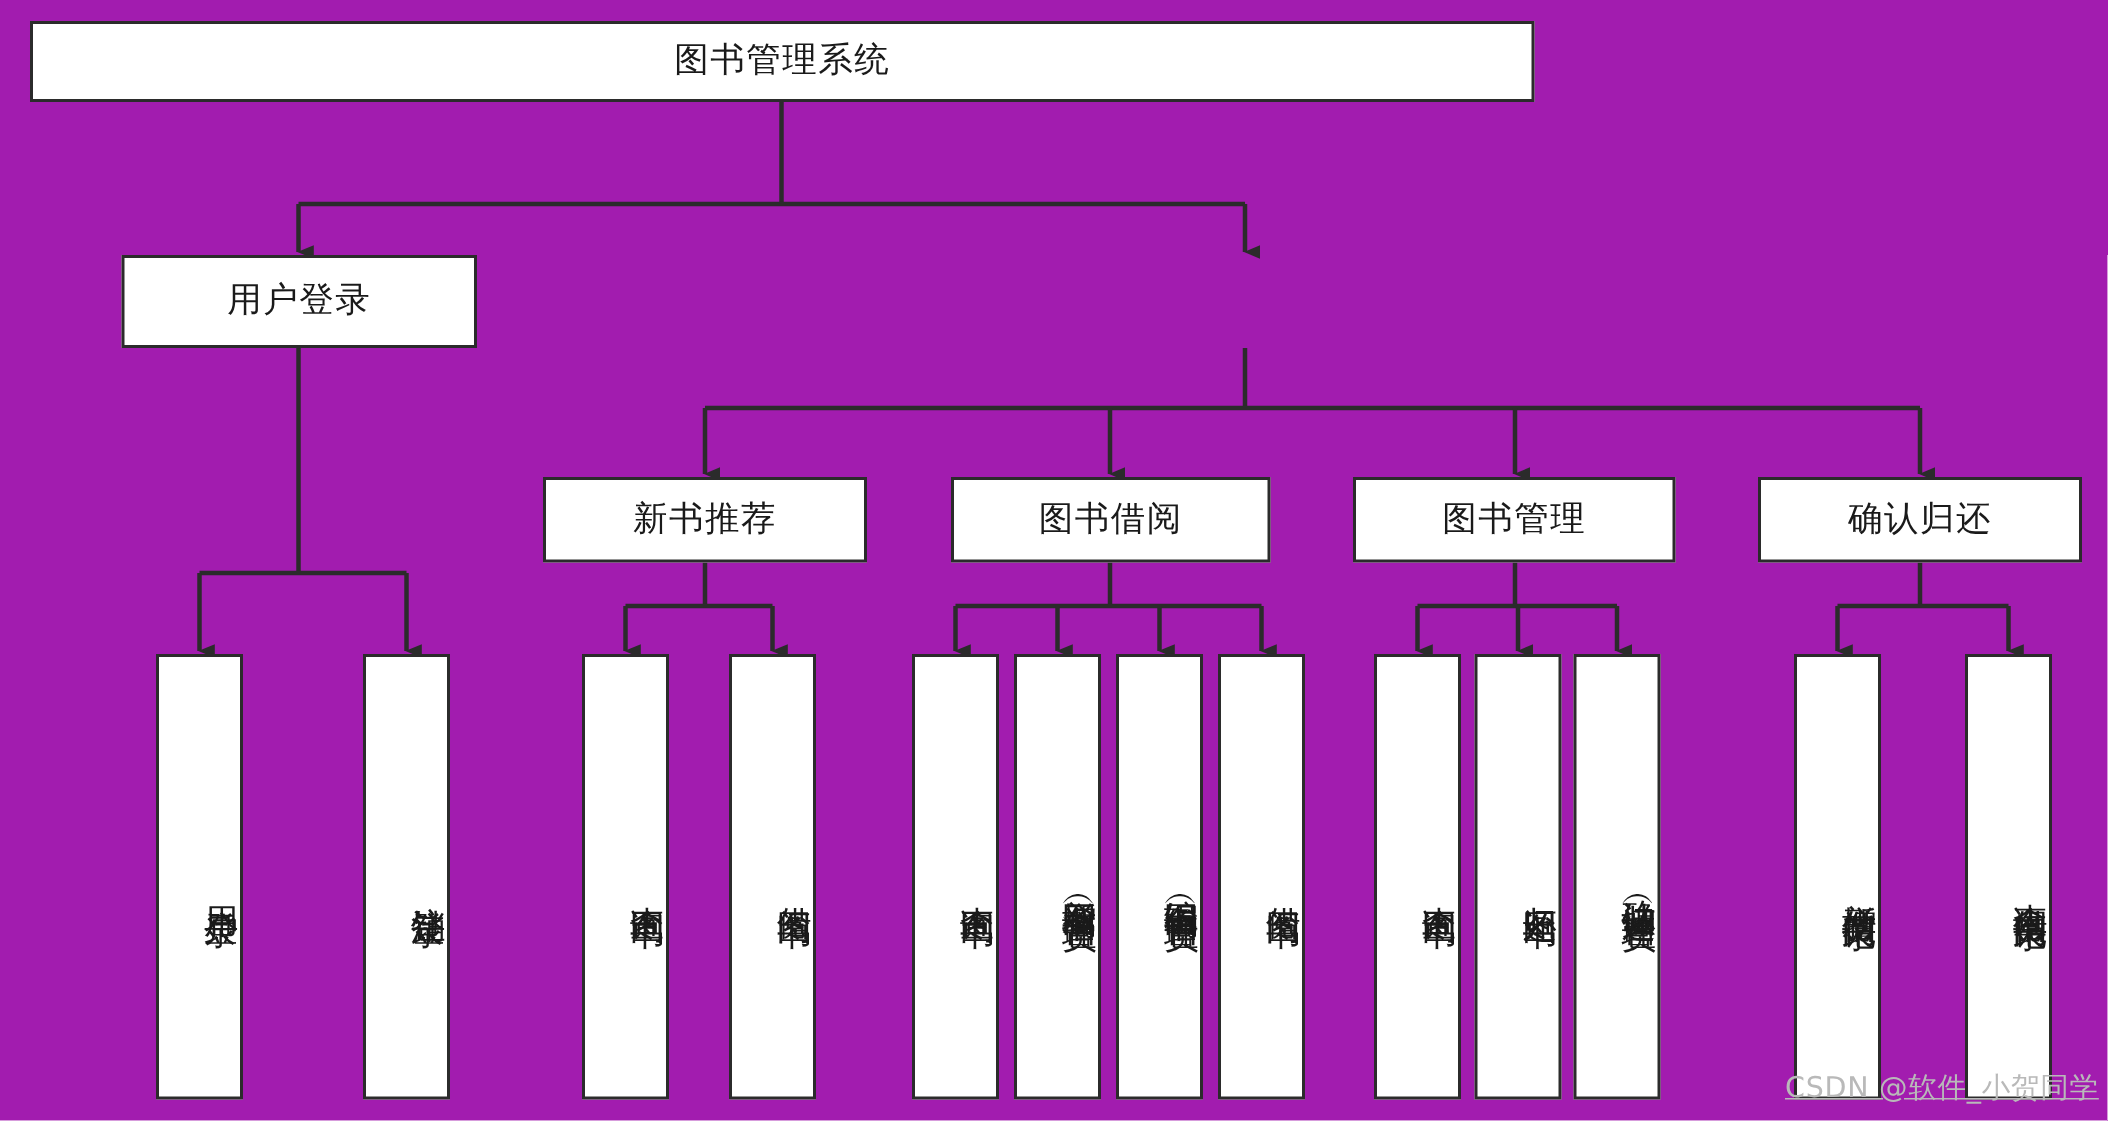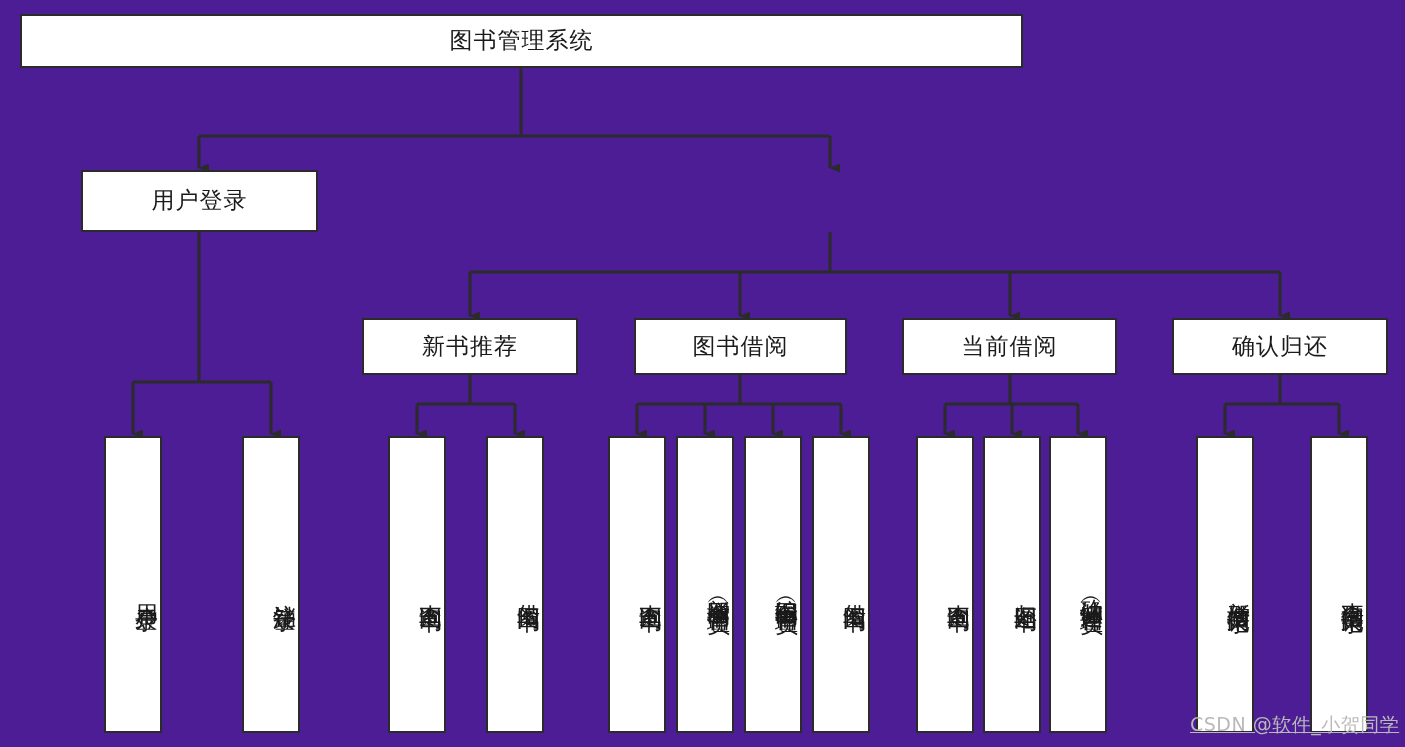--- a/index.html
+++ b/index.html
@@ -8,21 +8,21 @@
     padding: 0;
     background: #ffffff;
   }
   body {
     font-family: "DejaVu Sans", "Liberation Sans", sans-serif;
   }
   #diagram-root {
     position: relative;
     width: 1405px;
     height: 747px;
-    background: #4c1d95;
+    background: #a21caf;
     overflow: hidden;
   }
   #diagram-svg {
     position: absolute;
     left: 0;
     top: 0;
     width: 1405px;
     height: 747px;
   }
   .node {
@@ -114,21 +114,21 @@
       <path d="M 1339,404 L 1339,434" marker-end="url(#arrowhead)"></path>
     </g>
   </svg>
 
   <div class="node node-h" style="left: 20px; top: 14px; width: 1003px; height: 54px;">图书管理系统</div>
 
   <div class="node node-h" style="left: 81px; top: 170px; width: 237px; height: 62px;">用户登录</div>
 
   <div class="node node-h" style="left: 634px; top: 318px; width: 213px; height: 57px;">图书借阅</div>
   <div class="node node-h" style="left: 362px; top: 318px; width: 216px; height: 57px;">新书推荐</div>
-  <div class="node node-h" style="left: 902px; top: 318px; width: 215px; height: 57px;">当前借阅</div>
+  <div class="node node-h" style="left: 902px; top: 318px; width: 215px; height: 57px;">图书管理</div>
   <div class="node node-h" style="left: 1172px; top: 318px; width: 216px; height: 57px;">确认归还</div>
 
   <div class="node node-v" style="left: 104px; top: 436px; width: 58px; height: 297px;">用户登录</div>
   <div class="node node-v" style="left: 242px; top: 436px; width: 58px; height: 297px;">注销登录</div>
   <div class="node node-v" style="left: 388px; top: 436px; width: 58px; height: 297px;">查询图书</div>
   <div class="node node-v" style="left: 486px; top: 436px; width: 58px; height: 297px;">借阅图书</div>
   <div class="node node-v" style="left: 608px; top: 436px; width: 58px; height: 297px;">查询图书</div>
   <div class="node node-v" style="left: 676px; top: 436px; width: 58px; height: 297px;">新增图书（管理员）</div>
   <div class="node node-v" style="left: 744px; top: 436px; width: 58px; height: 297px;">编辑图书（管理员）</div>
   <div class="node node-v" style="left: 812px; top: 436px; width: 58px; height: 297px;">借阅图书</div>

